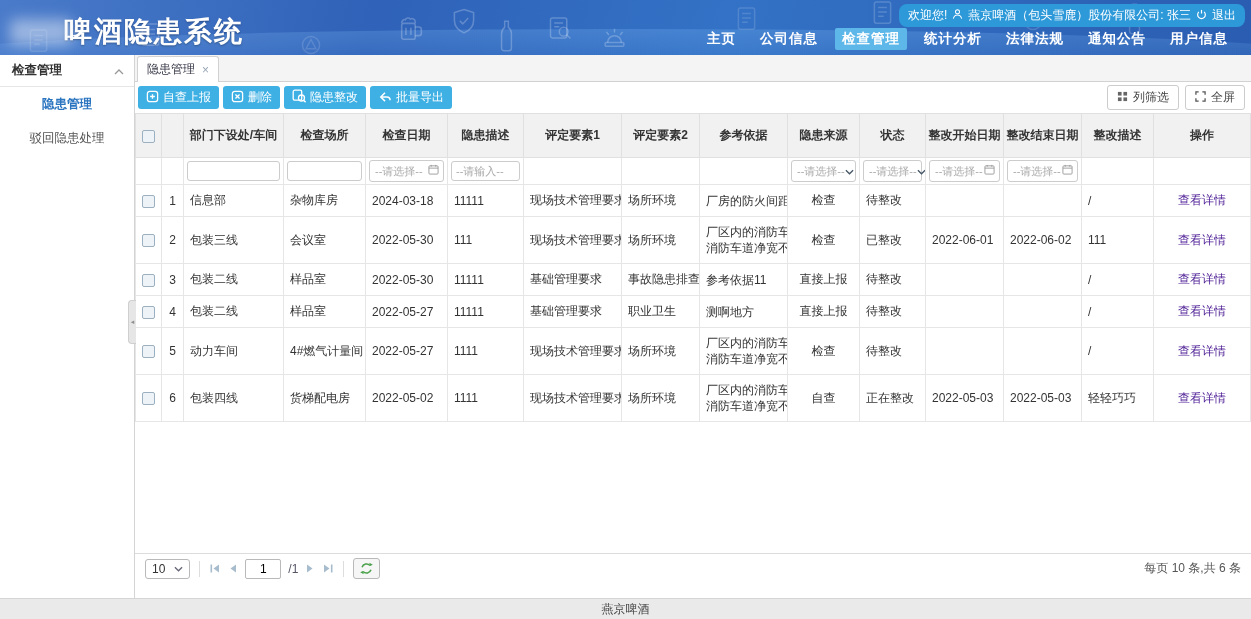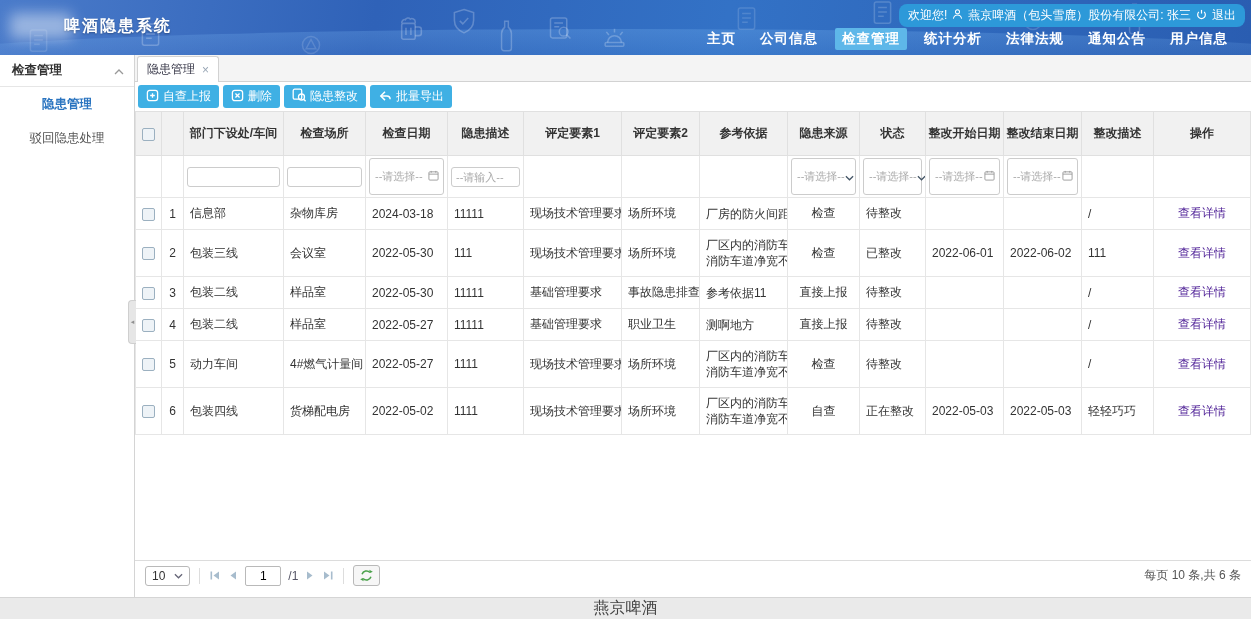--- a/index.html
+++ b/index.html
@@ -8,21 +8,21 @@
   .page{position:relative;width:1251px;height:619px;display:flex;flex-direction:column}
 
   
   header{position:relative;flex:0 0 55px;height:55px;overflow:hidden;
     background:linear-gradient(100deg,#4a7bca 0%,#2f62b8 30%,#3372c6 58%,#2a5db1 100%)}
   header::after{content:"";position:absolute;left:-8%;right:-8%;top:52%;height:130%;
     border-radius:50% 50% 0 0 / 42% 42% 0 0;
     background:linear-gradient(180deg,rgba(140,200,255,.22),rgba(40,90,180,.03) 60%)}
   .title-wrap{position:absolute;left:10px;top:13px;display:flex;align-items:center;z-index:3}
   .redact{width:62px;height:26px;background:rgba(236,242,250,.5);filter:blur(7px);border-radius:4px;margin-right:-8px}
-  h1{font-size:16px;color:#fff;letter-spacing:2px;font-weight:bold;text-shadow:0 1px 2px rgba(0,0,0,.3)}
+  h1{font-size:28px;color:#fff;letter-spacing:2px;font-weight:bold;text-shadow:0 1px 2px rgba(0,0,0,.3)}
   .wm{position:absolute;z-index:1;pointer-events:none}
   .welcome{position:absolute;top:4px;right:6px;z-index:4;background:#2d99d9;border-radius:8px;color:#fff;
     font-size:12px;display:flex;align-items:center;gap:5px;padding:3px 9px}
   .welcome .lbl{cursor:default}
   .welcome .logout{cursor:pointer}
   .topnav{position:absolute;right:16px;bottom:5px;z-index:4;display:flex;gap:10px;align-items:center}
   .topnav .item{color:#fff;font-size:13.5px;font-weight:bold;padding:2px 7px;border-radius:2px;cursor:pointer;letter-spacing:1px}
   .topnav .item.active{background:#5eb7e9}
 
   
@@ -56,39 +56,39 @@
     white-space:nowrap;padding:0 2px}
   td{border:1px solid #e6e6e6;background:#fff;padding:7px 6px;white-space:nowrap;overflow:hidden;color:#333}
   tr.filter-row td{padding:2px 3px;height:24px}
   .c-center{text-align:center}
   .ref-line{line-height:16px}
   a.view{color:#4c1d95;text-decoration:none;cursor:pointer}
   .checkbox{display:inline-block;width:13px;height:13px;border:1px solid #9bb0c0;background:#eef3f7;border-radius:2px;
     vertical-align:middle;cursor:pointer}
   .f-input{width:100%;height:20px;border:1px solid #ccc;border-radius:3px;padding:0 4px;font-size:11px;color:#333;outline:none}
   .f-input::placeholder{color:#aaa}
-  .f-box{display:flex;align-items:center;justify-content:space-between;height:37px;border:1px solid #ccc;border-radius:3px;
+  .f-box{display:flex;align-items:center;justify-content:space-between;height:22px;border:1px solid #ccc;border-radius:3px;
     padding:0 4px 0 5px;background:#fff;cursor:pointer}
   .f-ph{color:#aaa;font-size:11px}
 
   .pager{flex:0 0 30px;border-top:1px solid #dcdcdc;display:flex;align-items:center;justify-content:space-between;
-    padding:0 10px;margin-bottom:7px}
+    padding:0 10px;margin-bottom:15px}
   .pg-left{display:flex;align-items:center;gap:7px}
   .pg-size{display:flex;align-items:center;gap:9px;border:1px solid #b9b9b9;border-radius:3px;padding:2px 6px;
     background:#fff;color:#333;cursor:pointer}
   .pg-sep{width:1px;height:16px;background:#ddd;margin:0 2px}
   .pg-btn{display:inline-flex;align-items:center;cursor:pointer;padding:1px}
   .pg-input{width:36px;height:20px;border:1px solid #b9b9b9;border-radius:2px;text-align:center;font-size:12px;outline:none}
   .pg-total{color:#556}
   .pg-refresh{display:inline-flex;align-items:center;border:1px solid #b9b9b9;border-radius:3px;background:#f6f6f6;
     padding:3px 6px;cursor:pointer}
   .pg-summary{color:#555}
 
   footer{flex:0 0 21px;background:#eaeaea;border-top:1px solid #d5d5d5;display:flex;align-items:center;
-    justify-content:center;color:#444;font-size:16px}
+    justify-content:center;color:#444;font-size:12px}
 </style>
 </head>
 <body>
 
 <div class="page">
 
   <header>
     <div id="wm-layer">
         <span class="wm" style="left: 140px; top: 22px; opacity: 0.9;"><svg width="21" height="25" viewBox="0 0 16 20">
             <rect x="1.5" y="1.5" width="13" height="17" rx="1.5" fill="none" stroke="rgba(255,255,255,.26)" stroke-width="1.2"></rect>
@@ -216,20 +216,37 @@
                   <path d="M11.6 11.2l2 2" stroke="#fff" stroke-width="1.4"></path>
                 </svg></span>
               <span>隐患整改</span>
             </div>
             <div class="btn-blue">
               <span><svg width="14" height="13" viewBox="0 0 14 14">
                   <path d="M7 3L2.5 7.5L7 12" fill="none" stroke="#fff" stroke-width="1.6"></path>
                   <path d="M2.5 7.5H9c2 0 3.5 1.3 3.5 3.5" fill="none" stroke="#fff" stroke-width="1.6"></path>
                 </svg></span>
               <span>批量导出</span>
+            </div>
+          </div>
+        <div class="tb-right" id="tb-right">
+            <div class="btn-plain">
+              <span><svg width="11" height="11" viewBox="0 0 12 12">
+                  <rect x="1" y="1" width="4" height="4" fill="#666"></rect>
+                  <rect x="7" y="1" width="4" height="4" fill="#666"></rect>
+                  <rect x="1" y="7" width="4" height="4" fill="#666"></rect>
+                  <rect x="7" y="7" width="4" height="4" fill="#666"></rect>
+                </svg></span>
+              <span>列筛选</span>
+            </div>
+            <div class="btn-plain">
+              <span><svg width="11" height="11" viewBox="0 0 12 12">
+                  <path d="M1 4V1h3M8 1h3v3M11 8v3H8M4 11H1V8" fill="none" stroke="#555" stroke-width="1.4"></path>
+                </svg></span>
+              <span>全屏</span>
             </div>
           </div>
       </div>
 
       <div class="table-wrap">
         <table id="grid">
             <colgroup>
               <col style="width: 26px;">
               <col style="width: 22px;">
               <col style="width: 100px;">

